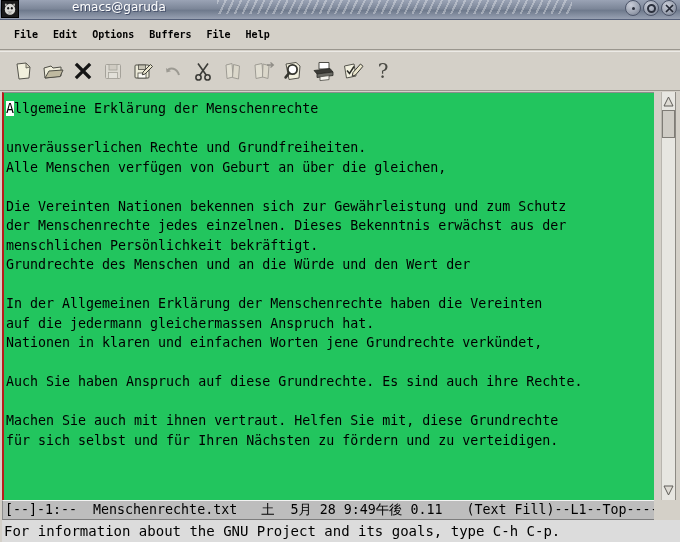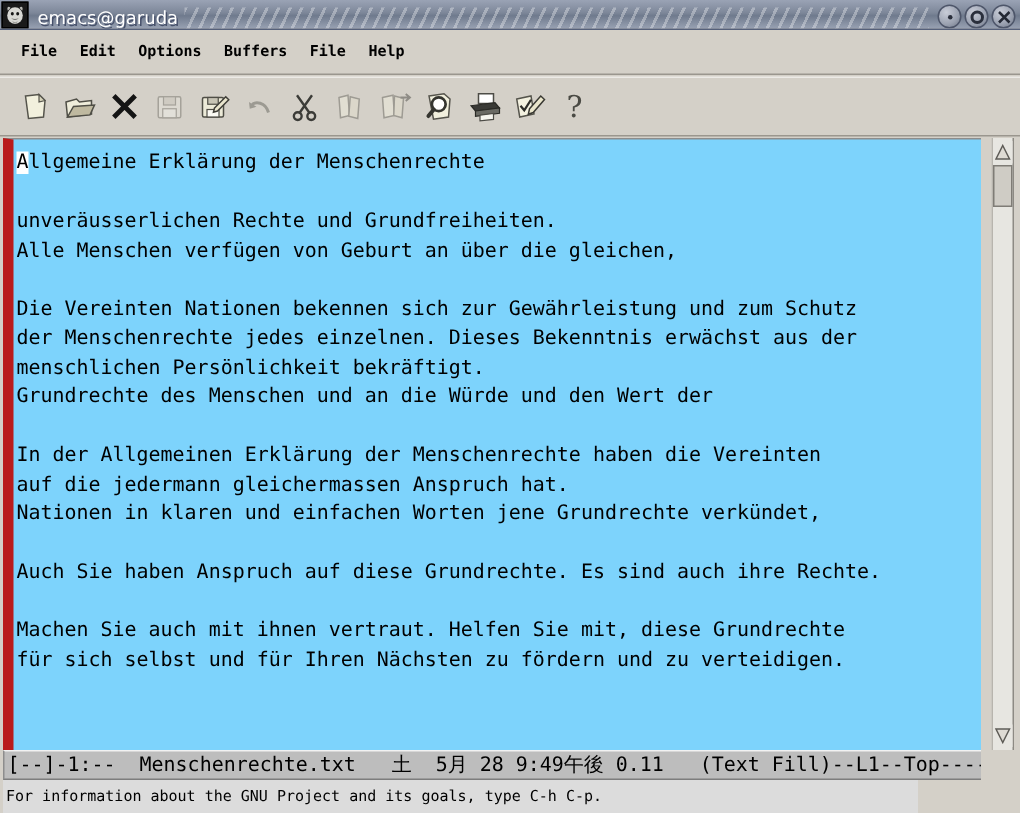--- a/index.html
+++ b/index.html
@@ -18,24 +18,25 @@
     position: relative;
     background: #d4d0c8;
     box-sizing: border-box;
   }
 
   
   .titlebar {
     position: absolute; left: 0; top: 0;
     width: 680px; height: 20px;
     background: linear-gradient(to bottom, #9aa3b5 0%, #7d8799 45%, #6f7a8d 55%, #98a1b2 100%);
-    display: flex; align-items: flex-end;
+    display: flex; align-items: flex-start;
     box-sizing: border-box;
     border-bottom: 1px solid #55607a;
     overflow: hidden;
+    gap: 47px;
   }
   .tb-icon {
     width: 18px; height: 18px;
     margin-left: 1px;
     background: #1c1c1c;
     border: 1px solid #000;
     box-sizing: border-box;
     display: flex; align-items: center; justify-content: center;
     flex: 0 0 auto;
   }
@@ -124,23 +125,23 @@
     display: flex;
   }
   .buf-border-left {
     width: 2px; height: 100%;
     background: #d4d0c8;
     flex: 0 0 auto;
   }
   .buffer {
     position: relative;
     flex: 1 1 auto;
-    background: #7dd3fc;
+    background: #22c55e;
     border-top: 1px solid #8d8d8d;
-    border-left: 7px solid #b91c1c;
+    border-left: 2px solid #b91c1c;
     box-sizing: border-box;
     overflow: hidden;
     padding: 6px 0 0 2px;
   }
   .buf-line {
     font-family: "DejaVu Sans Mono", monospace;
     font-size: 13.3px;
     line-height: 19.5px;
     color: #000000;
     white-space: pre;
@@ -208,26 +209,26 @@
   }
   .ml-right-cap {
     position: absolute; left: 654px; top: 500px;
     width: 26px; height: 20px;
     background: #d4d0c8;
   }
 
   
   .echoarea {
     position: absolute; left: 2px; top: 520px;
-    width: 610px; height: 22px;
+    width: 678px; height: 22px;
     background: #dcdcdc;
     box-sizing: border-box;
     display: flex; align-items: center;
     font-family: "DejaVu Sans Mono", monospace;
-    font-size: 10px;
+    font-size: 14px;
     color: #000000;
     white-space: pre;
     padding-left: 2px;
     overflow: hidden;
   }
 </style>
 </head>
 <body>
 
 <div class="frame">

